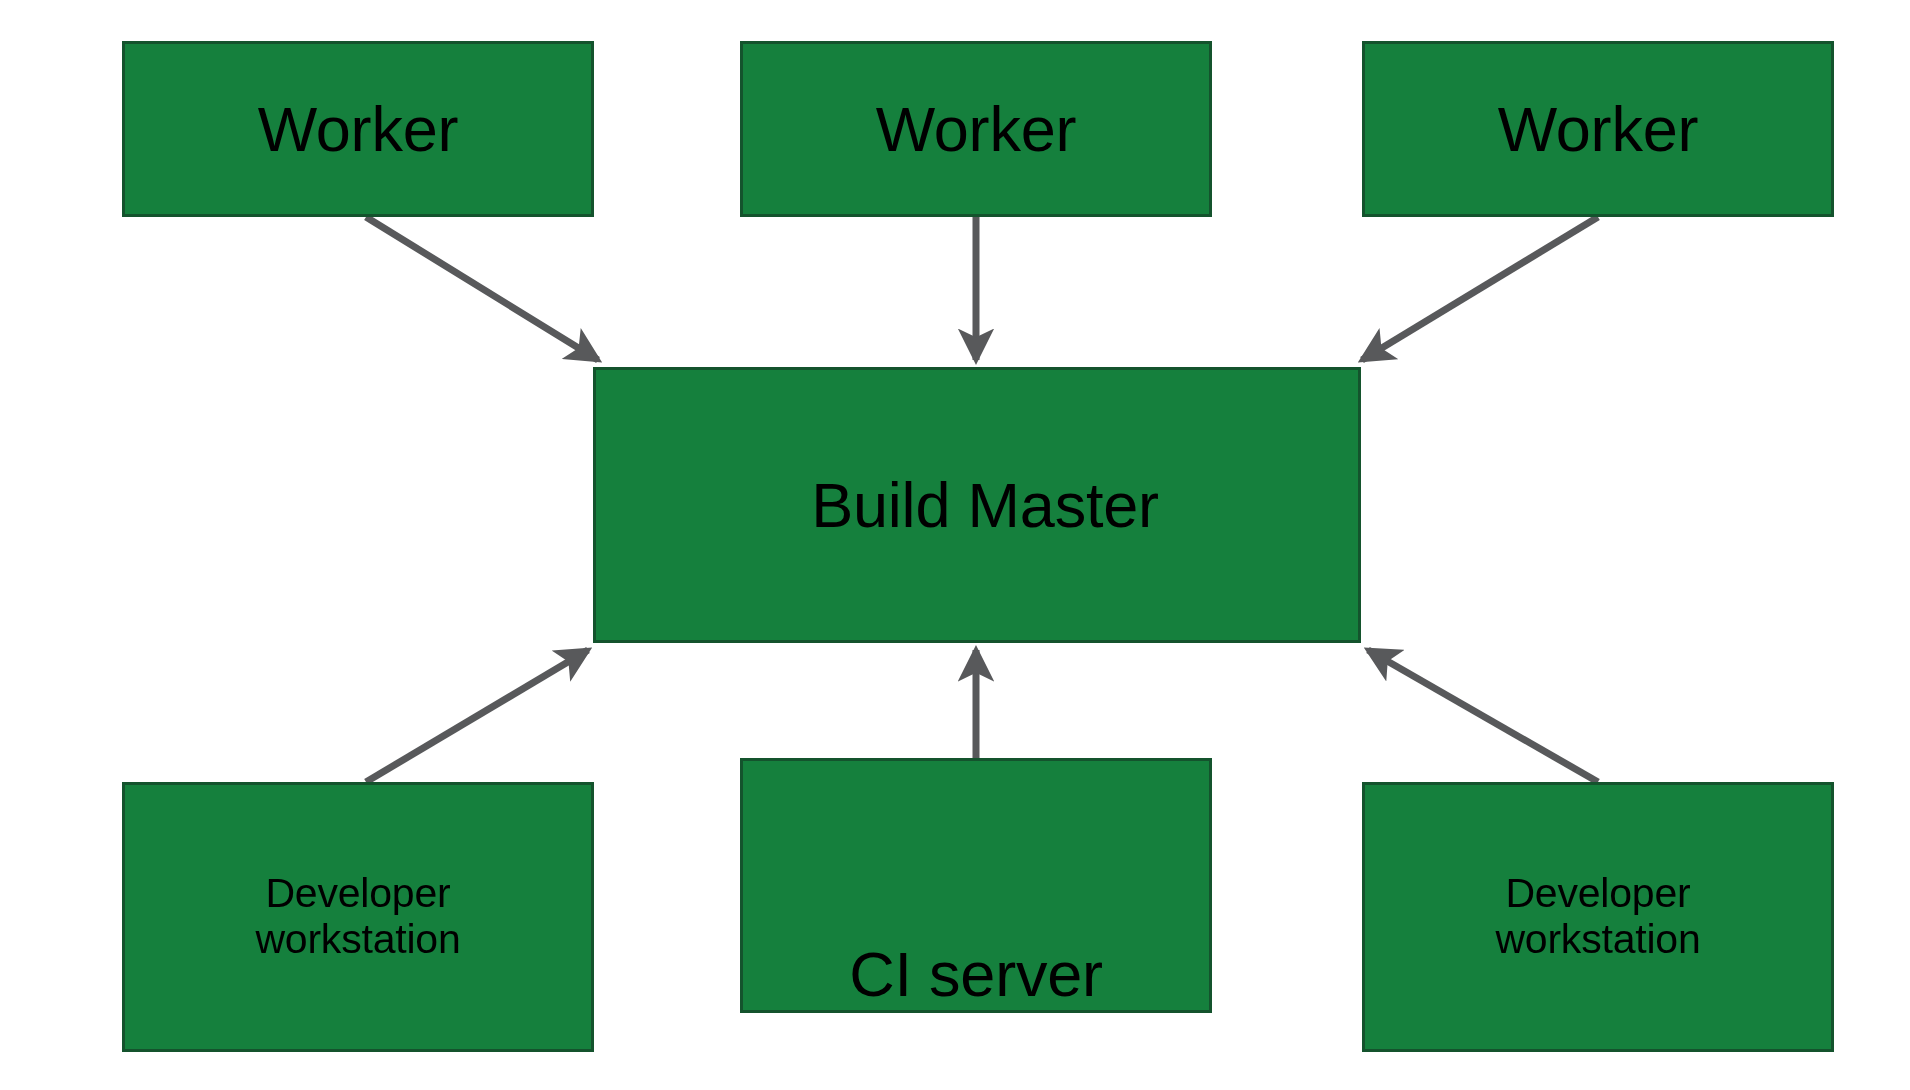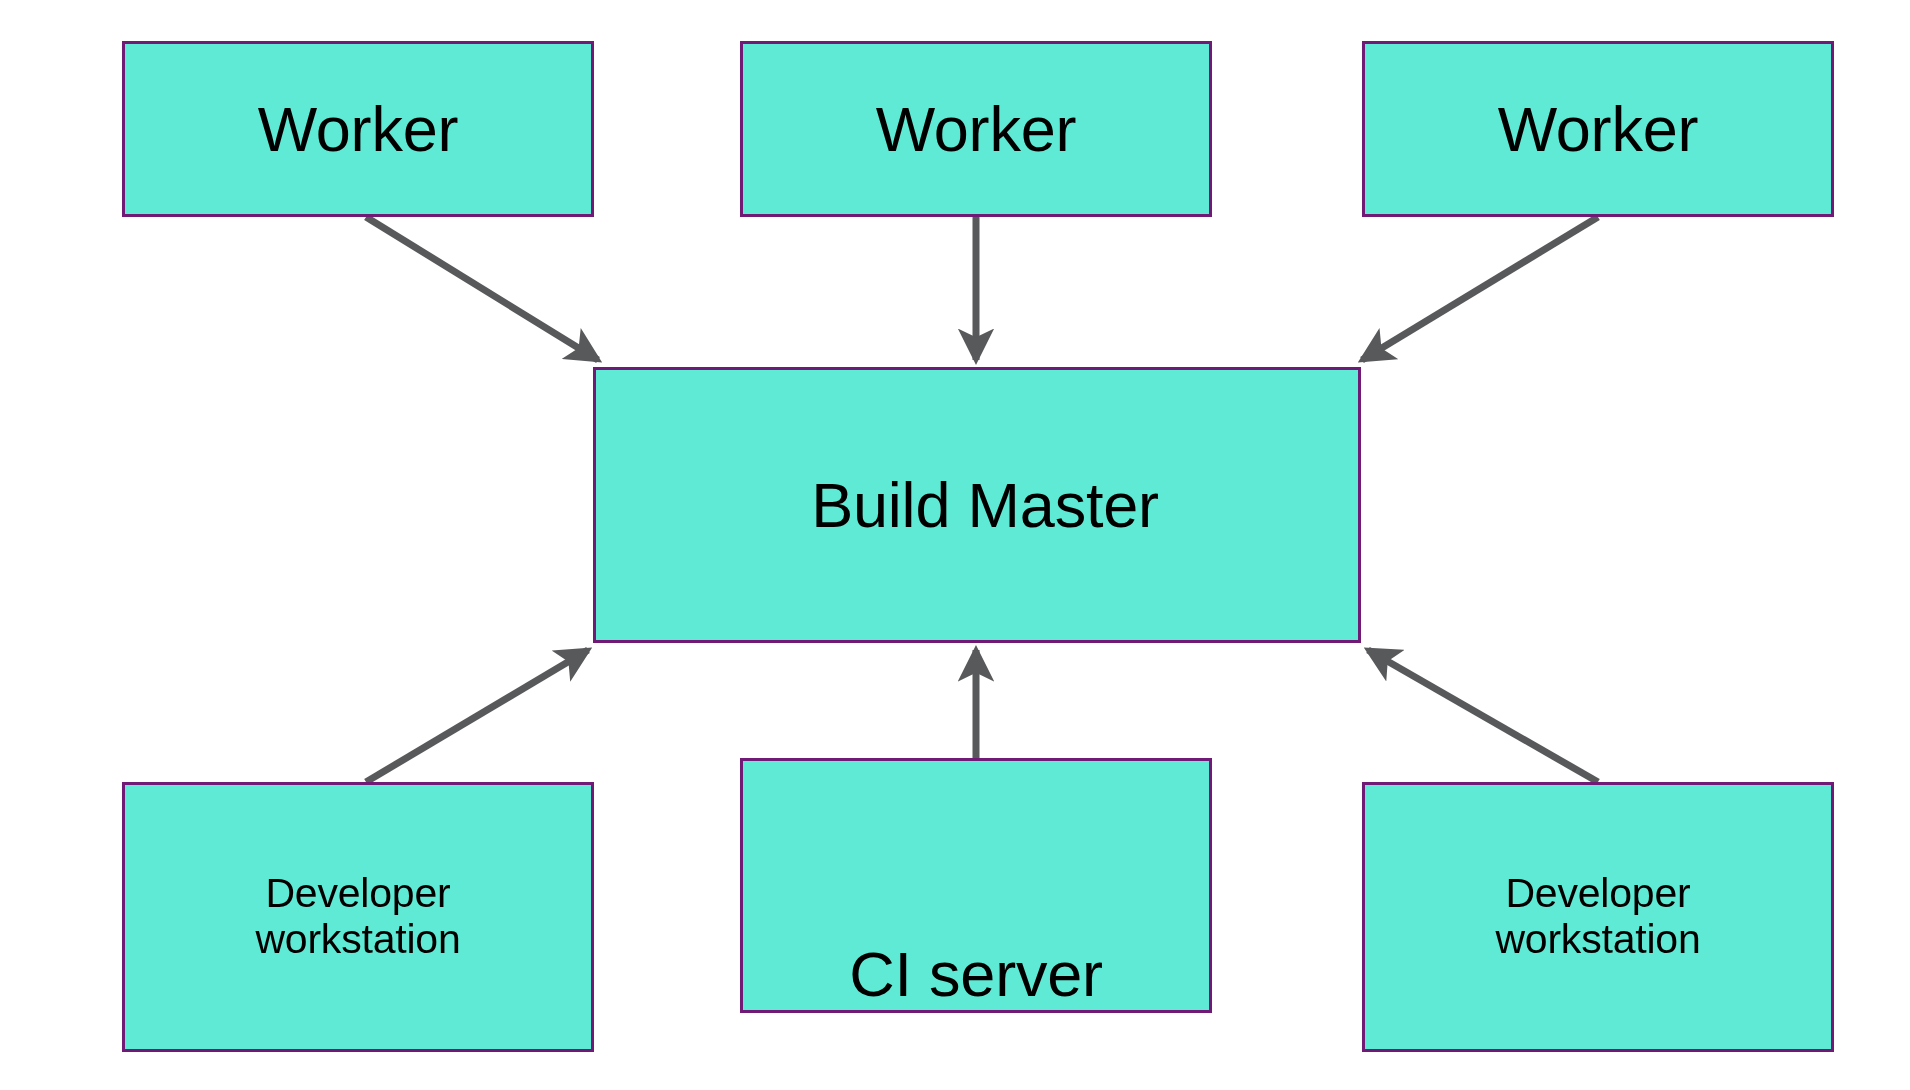--- a/index.html
+++ b/index.html
@@ -22,22 +22,22 @@
     position: absolute;
     left: 0;
     top: 0;
     width: 1910px;
     height: 1090px;
     pointer-events: none;
   }
   .node {
     position: absolute;
     box-sizing: border-box;
-    background: #5eead4;
-    border: 3px solid #701a75;
+    background: #15803d;
+    border: 3px solid #14532d;
     display: flex;
     align-items: center;
     justify-content: center;
     text-align: center;
     z-index: 2;
   }
   .node-label {
     color: #000000;
     font-weight: 400;
     line-height: 1.12;

